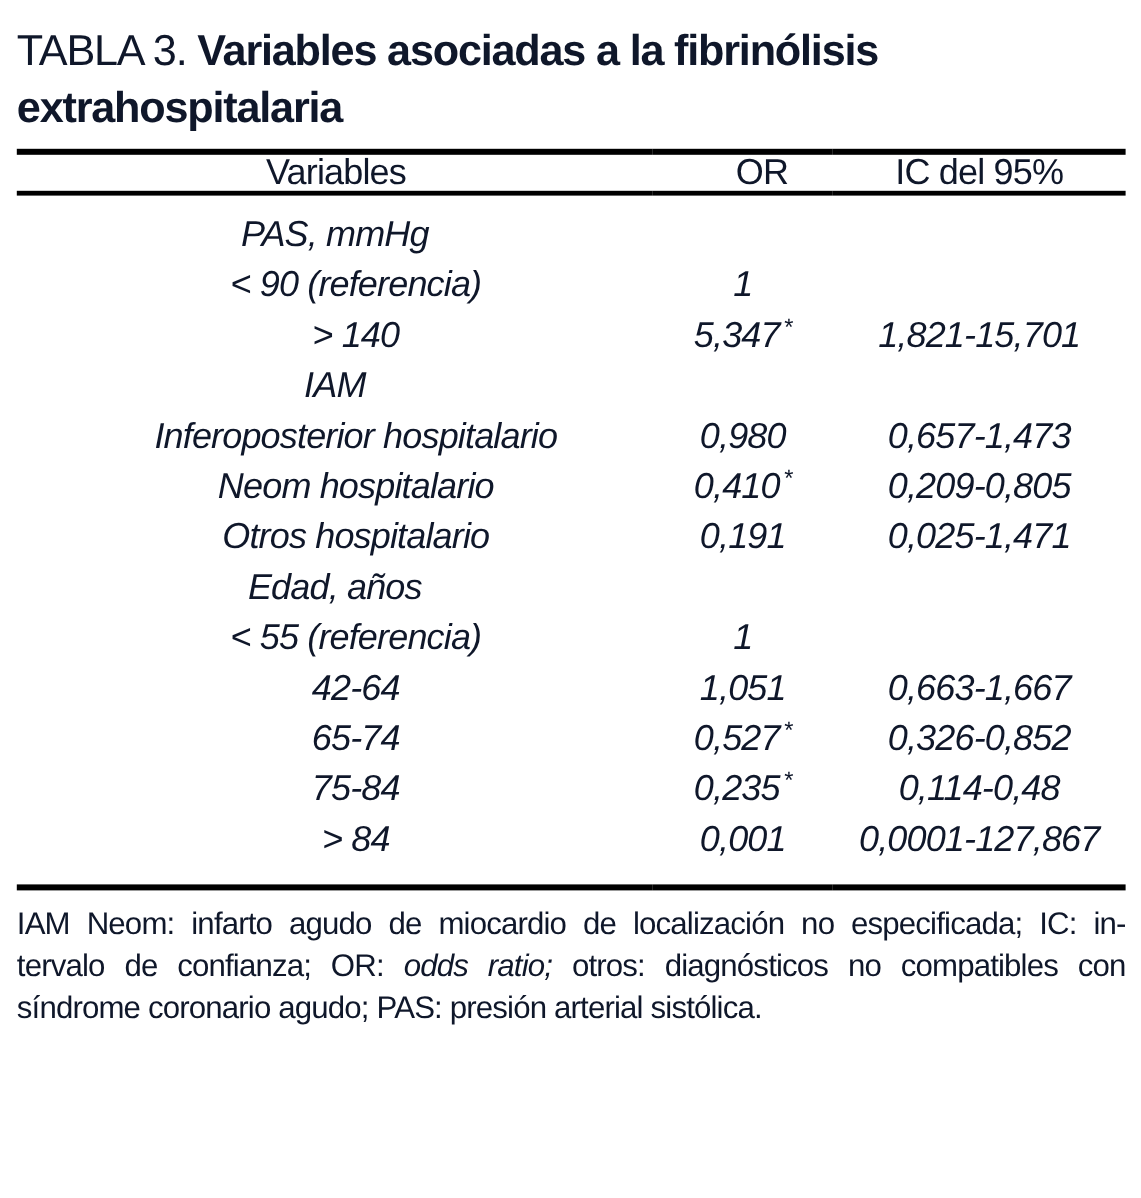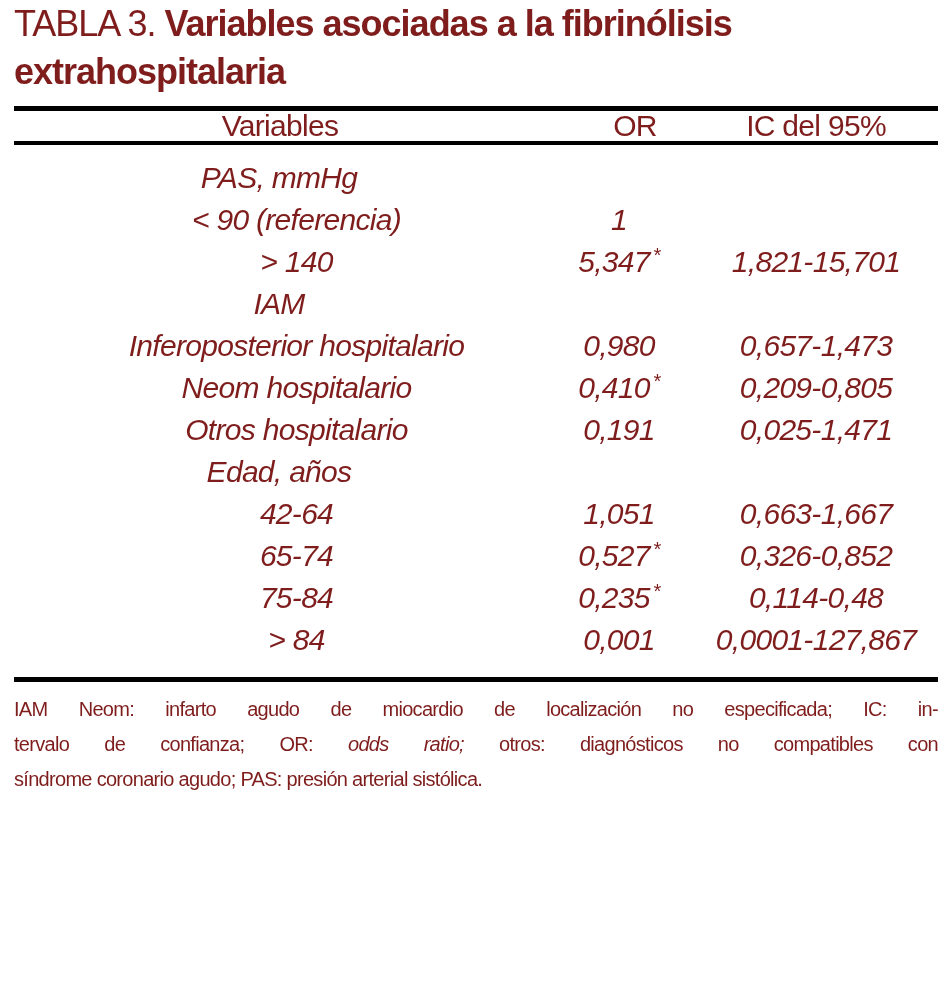--- a/index.html
+++ b/index.html
@@ -7,23 +7,23 @@
     padding: 0;
     background: #ffffff;
     width: 951px;
     height: 998px;
     overflow: hidden;
   }
   .page {
     box-sizing: border-box;
     width: 951px;
     height: 998px;
-    padding: 0 13px 0 14px;
+    padding: 18px 13px 0 14px;
     font-family: "Liberation Sans", "DejaVu Sans", sans-serif;
-    color: #7f1d1d;
+    color: #0f172a;
     -webkit-font-smoothing: antialiased;
   }
   
   .tbl-title {
     font-size: 36px;
     line-height: 48px;
     letter-spacing: -1px;
     margin: 0 0 10px 0;
     font-weight: 400;
   }
@@ -67,21 +67,21 @@
   td.c-or sup {
     font-size: 66%;
     vertical-align: 10px;
     line-height: 0;
     margin-left: 3px;
   }
   
   .footnote {
     width: 924px;
     margin-top: 10px;
-    font-size: 20px;
+    font-size: 26px;
     line-height: 35px;
     letter-spacing: -0.7px;
   }
   .fn-line { white-space: normal; }
   .fn-line.just {
     text-align: justify;
     text-align-last: justify;
   }
 </style>
 </head>
@@ -139,20 +139,25 @@
           <td class="c-var indent">Otros hospitalario</td>
           <td class="c-or">0,191</td>
           <td class="c-ic">0,025-1,471</td>
         </tr>
         <tr>
           <td class="c-var">Edad, años</td>
           <td class="c-or"></td>
           <td class="c-ic"></td>
         </tr>
         <tr>
+          <td class="c-var indent">&lt; 55 (referencia)</td>
+          <td class="c-or">1</td>
+          <td class="c-ic"></td>
+        </tr>
+        <tr>
           <td class="c-var indent">42-64</td>
           <td class="c-or">1,051</td>
           <td class="c-ic">0,663-1,667</td>
         </tr>
         <tr>
           <td class="c-var indent">65-74</td>
           <td class="c-or">0,527<sup>*</sup></td>
           <td class="c-ic">0,326-0,852</td>
         </tr>
         <tr>

